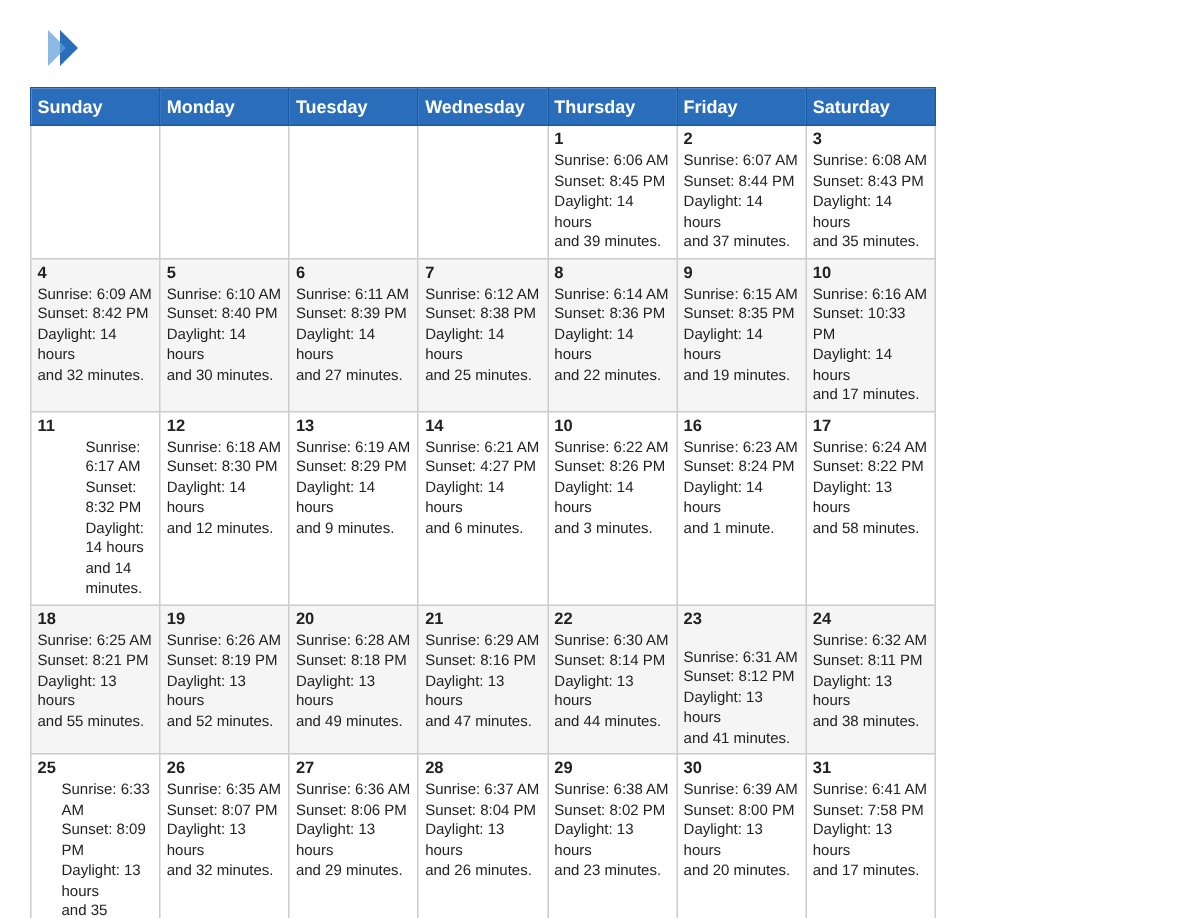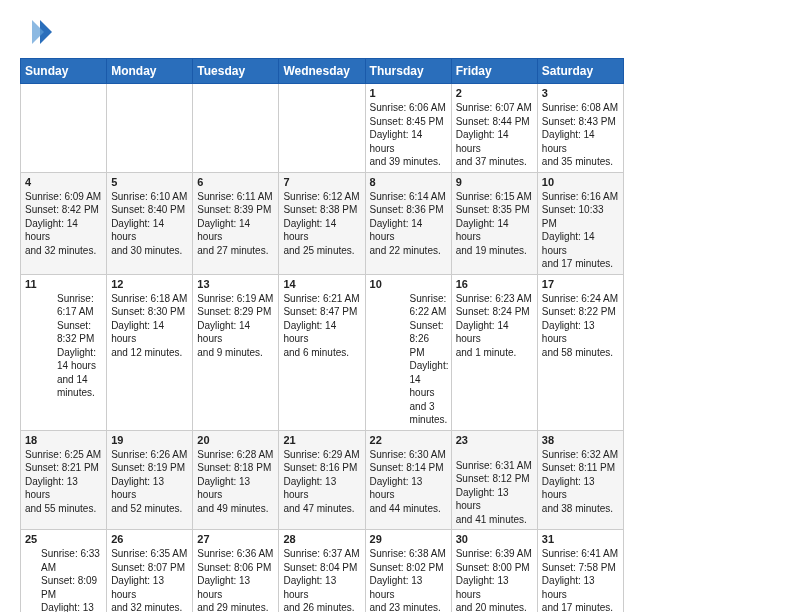--- a/index.html
+++ b/index.html
@@ -238,27 +238,27 @@
           <td>
             <div class="day-number">13</div>
             <div class="day-info" style="white-space: pre-line;">Sunrise: 6:19 AM
 Sunset: 8:29 PM
 Daylight: 14 hours
 and 9 minutes.</div>
           </td>
           <td>
             <div class="day-number">14</div>
             <div class="day-info" style="white-space: pre-line;">Sunrise: 6:21 AM
-Sunset: 8:47 PM
+Sunset: 4:27 PM
 Daylight: 14 hours
 and 6 minutes.</div>
           </td>
           <td>
             <div class="day-number">10</div>
-            <div class="day-info" style="white-space: pre-line; margin-left: 40px;">Sunrise: 6:22 AM
+            <div class="day-info" style="white-space: pre-line;">Sunrise: 6:22 AM
 Sunset: 8:26 PM
 Daylight: 14 hours
 and 3 minutes.</div>
           </td>
           <td>
             <div class="day-number">16</div>
             <div class="day-info" style="white-space: pre-line;">Sunrise: 6:23 AM
 Sunset: 8:24 PM
 Daylight: 14 hours
 and 1 minute.</div>
@@ -308,21 +308,21 @@
 and 44 minutes.</div>
           </td>
           <td>
             <div class="day-number">23</div>
             <div class="day-info" style="white-space: pre-line; margin-top: 13px;">Sunrise: 6:31 AM
 Sunset: 8:12 PM
 Daylight: 13 hours
 and 41 minutes.</div>
           </td>
           <td>
-            <div class="day-number">38</div>
+            <div class="day-number">24</div>
             <div class="day-info" style="white-space: pre-line;">Sunrise: 6:32 AM
 Sunset: 8:11 PM
 Daylight: 13 hours
 and 38 minutes.</div>
           </td>
         </tr>
         <tr class="week5">
           <td>
             <div class="day-number">25</div>
             <div class="day-info" style="white-space: pre-line; margin-left: 16px;">Sunrise: 6:33 AM

